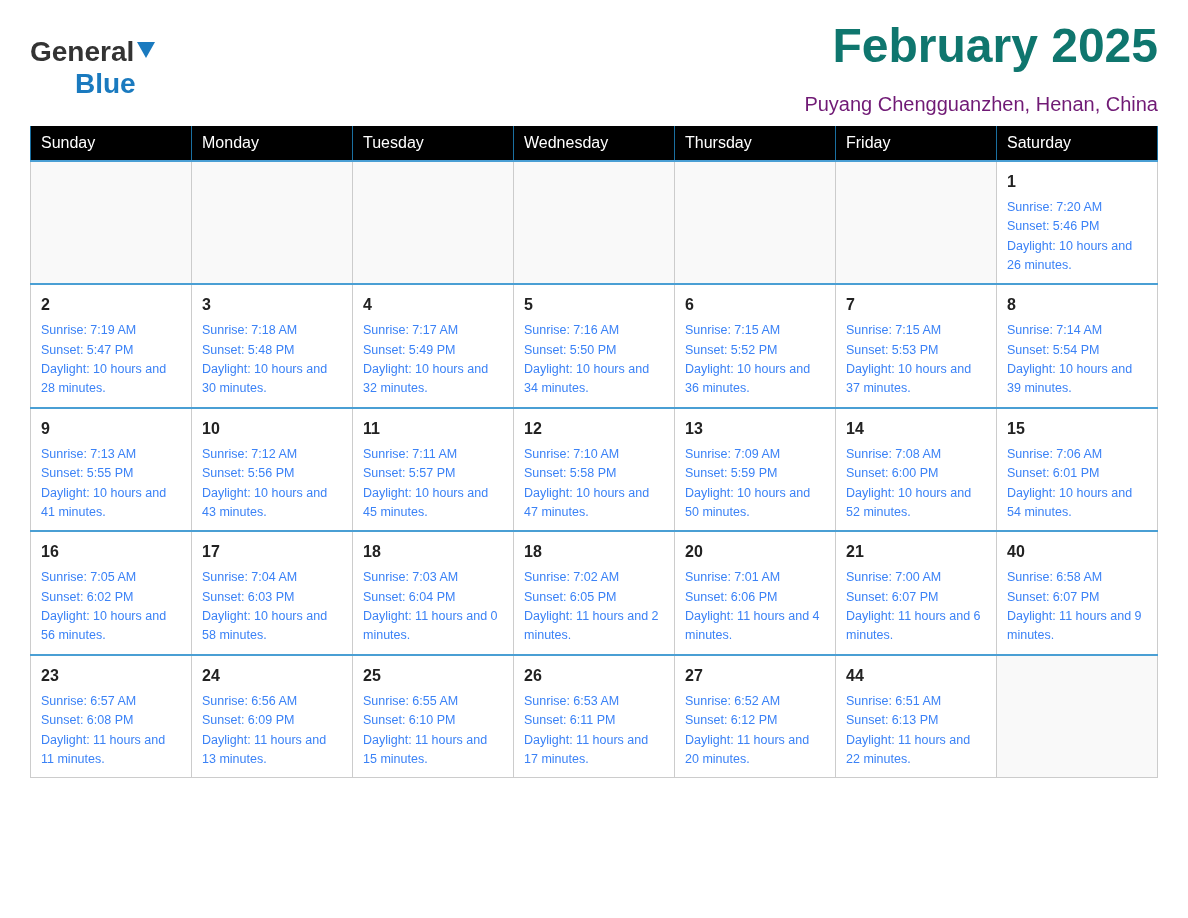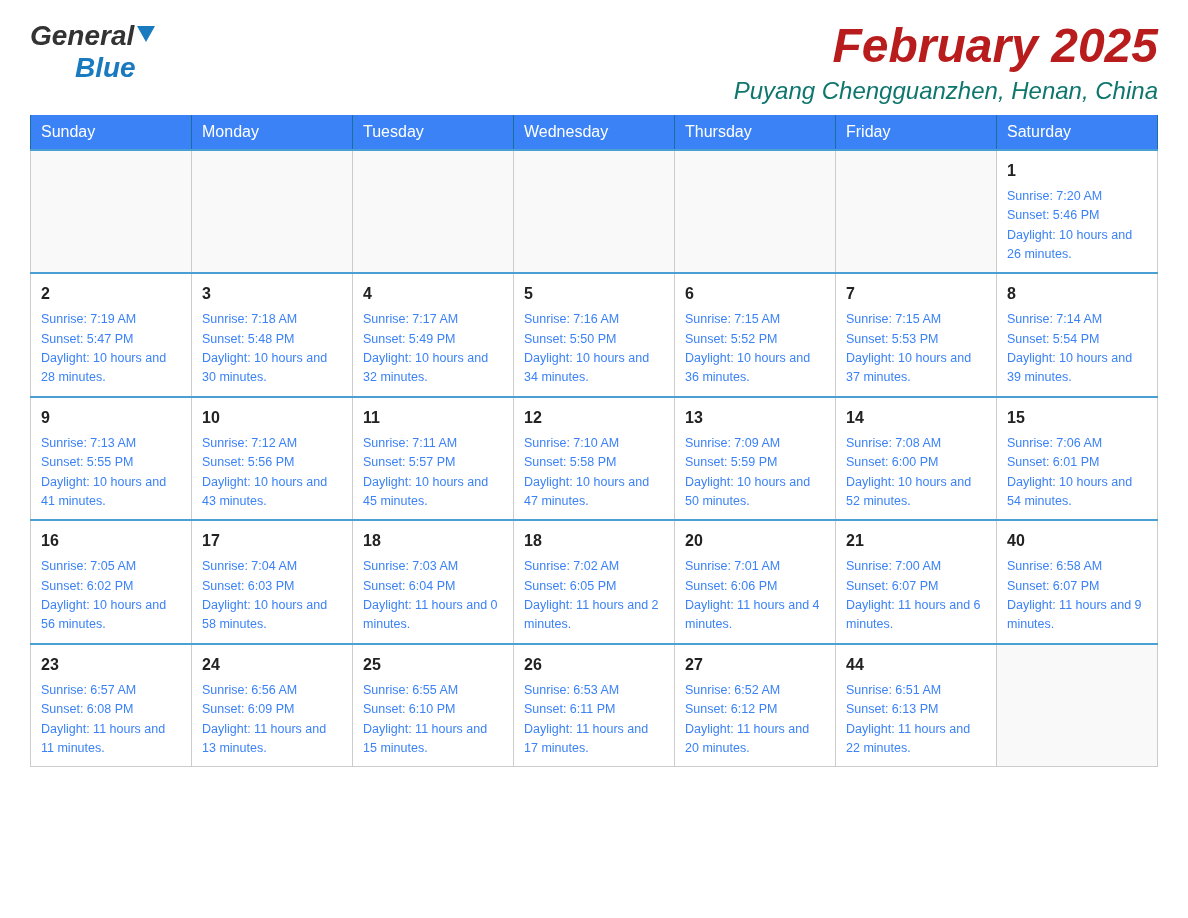--- a/index.html
+++ b/index.html
@@ -6,50 +6,49 @@
     body {
       font-family: Arial, sans-serif;
       background: #fff;
       width: 1188px;
       min-height: 918px;
       padding: 20px 30px;
     }
     .header {
       display: flex;
       justify-content: space-between;
-      align-items: flex-start;
+      align-items: center;
       margin-bottom: 10px;
-      font-style: italic;
     }
     .logo {
       display: flex;
       flex-direction: column;
       align-items: flex-start;
     }
     .title-section {
       text-align: right;
     }
     .main-title {
       font-size: 48px;
       font-weight: bold;
-      color: #b91c1c;
+      color: #0f766e;
       line-height: 1.1;
     }
     .subtitle {
-      font-size: 24px;
-      color: #0f766e;
-      margin-top: 4px;
+      font-size: 20px;
+      color: #701a75;
+      margin-top: 20px;
     }
     .calendar {
       width: 100%;
       border-collapse: collapse;
       margin-top: 10px;
     }
     .calendar th {
-      background-color: #3b82f6;
+      background-color: #000000;
       color: #fff;
       text-align: left;
       padding: 8px 10px;
       font-size: 16px;
       font-weight: normal;
       border: 1px solid #1a6fa0;
     }
     .calendar td {
       vertical-align: top;
       padding: 8px 10px;

